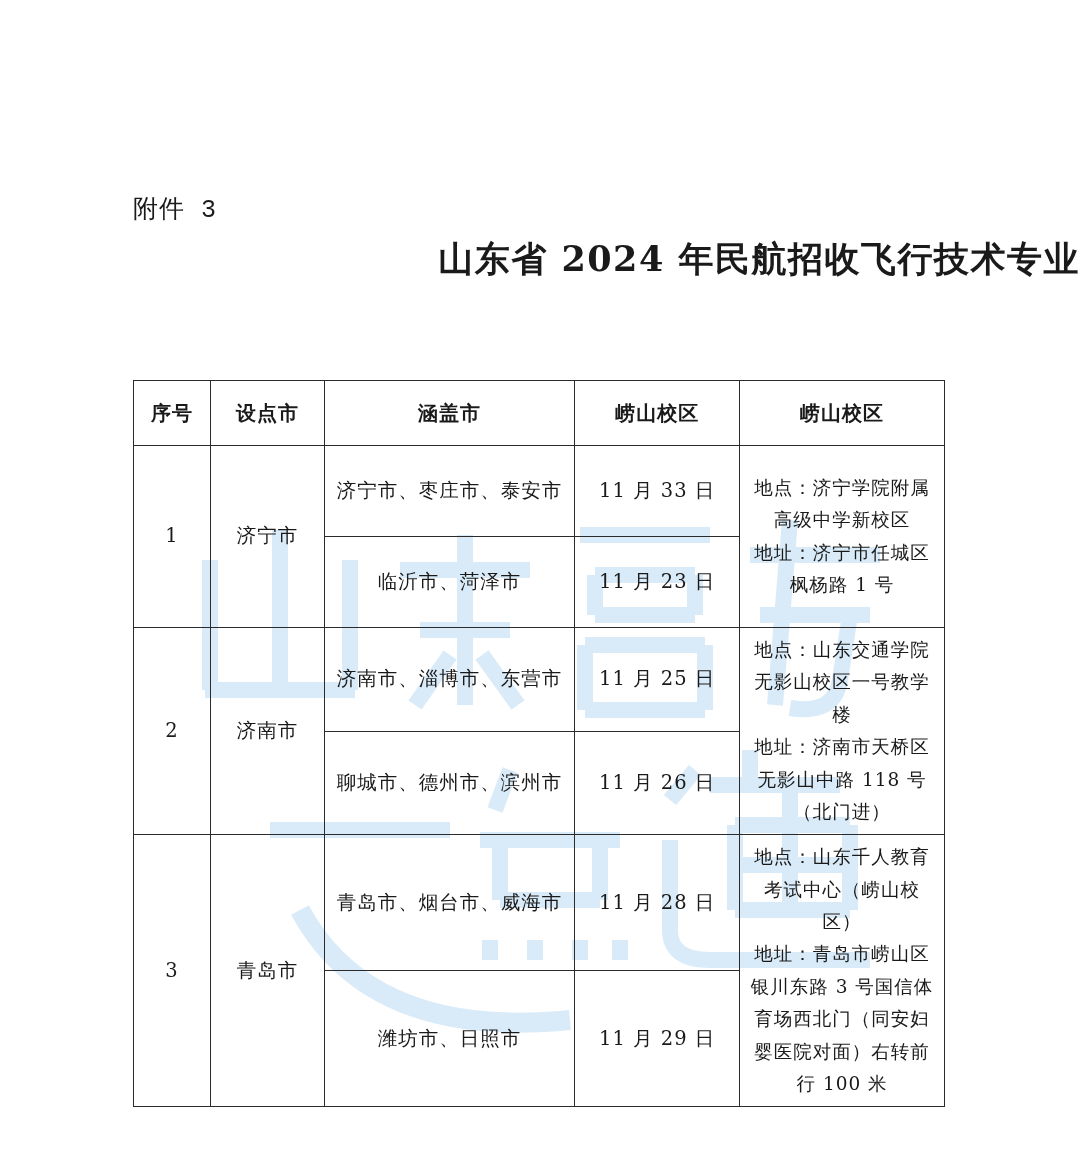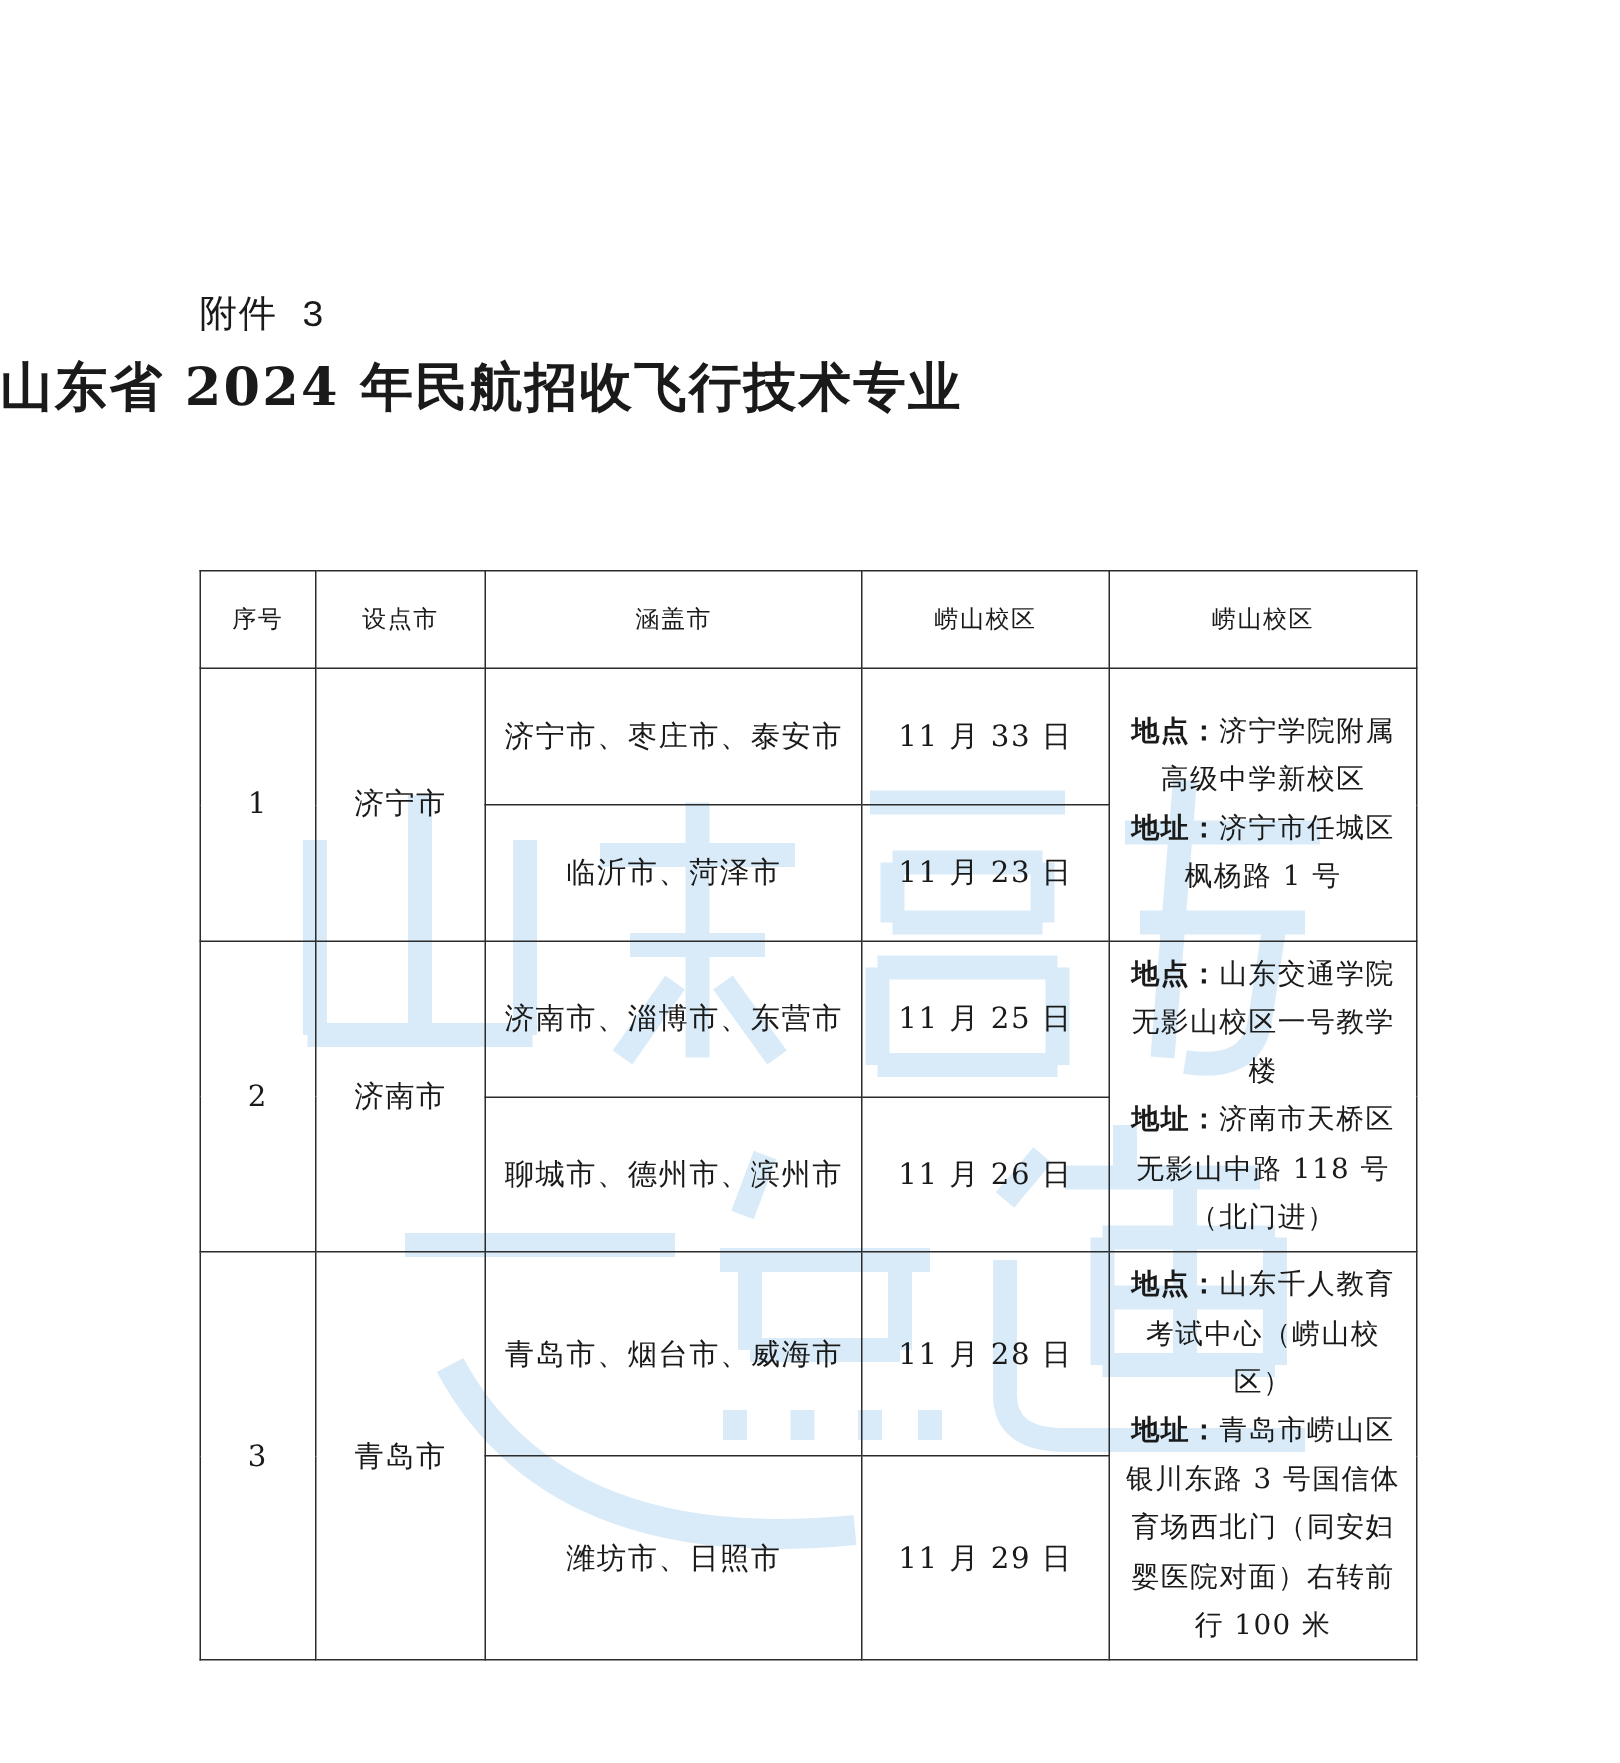--- a/index.html
+++ b/index.html
@@ -42,21 +42,21 @@
     font-size: 25px;
     letter-spacing: 1px;
     font-family: Liberation Mono, monospace;
   }
 
   .doc-title {
     position: absolute;
     left: 0;
     top: 232px;
     width: 1080px;
-    text-align: left;
+    text-align: right;
     font-size: 35px;
     font-weight: bold;
     line-height: 1.55;
     letter-spacing: 1.5px;
     font-family: "DejaVu Serif", "Liberation Serif", serif;
   }
   .doc-title .line2 { display: block; }
 
   table.schedule {
     position: absolute;
@@ -72,38 +72,39 @@
     border: 1.4px solid #2b2b2b;
     padding: 6px 8px;
     vertical-align: middle;
     text-align: center;
     font-weight: normal;
     background: transparent;
     letter-spacing: 1px;
   }
   table.schedule thead th {
     height: 52px;
-    font-size: 16px;
+    font-size: 20px;
+    font-weight: bold;
   }
   .col-no      { width: 66px; }
   .col-city    { width: 108px; }
   .col-cover   { width: 262px; }
   .col-time    { width: 166px; }
   .col-place   { width: 210px; }
 
   td.cover { font-size: 19.5px; }
   td.place {
     text-align: left;
     vertical-align: middle;
     font-size: 18.5px;
     line-height: 1.75;
     padding: 8px 8px 8px 10px;
     letter-spacing: 0.5px;
   }
-  td.place .lab { font-weight: bold; }
+  td.place .lab { font-weight: normal; }
   .row-tall td { height: 78px; }
 
   .note {
     position: absolute;
     left: 133px;
     top: 1068px;
     width: 820px;
     font-size: 21px;
     line-height: 1.85;
     letter-spacing: 0.8px;

